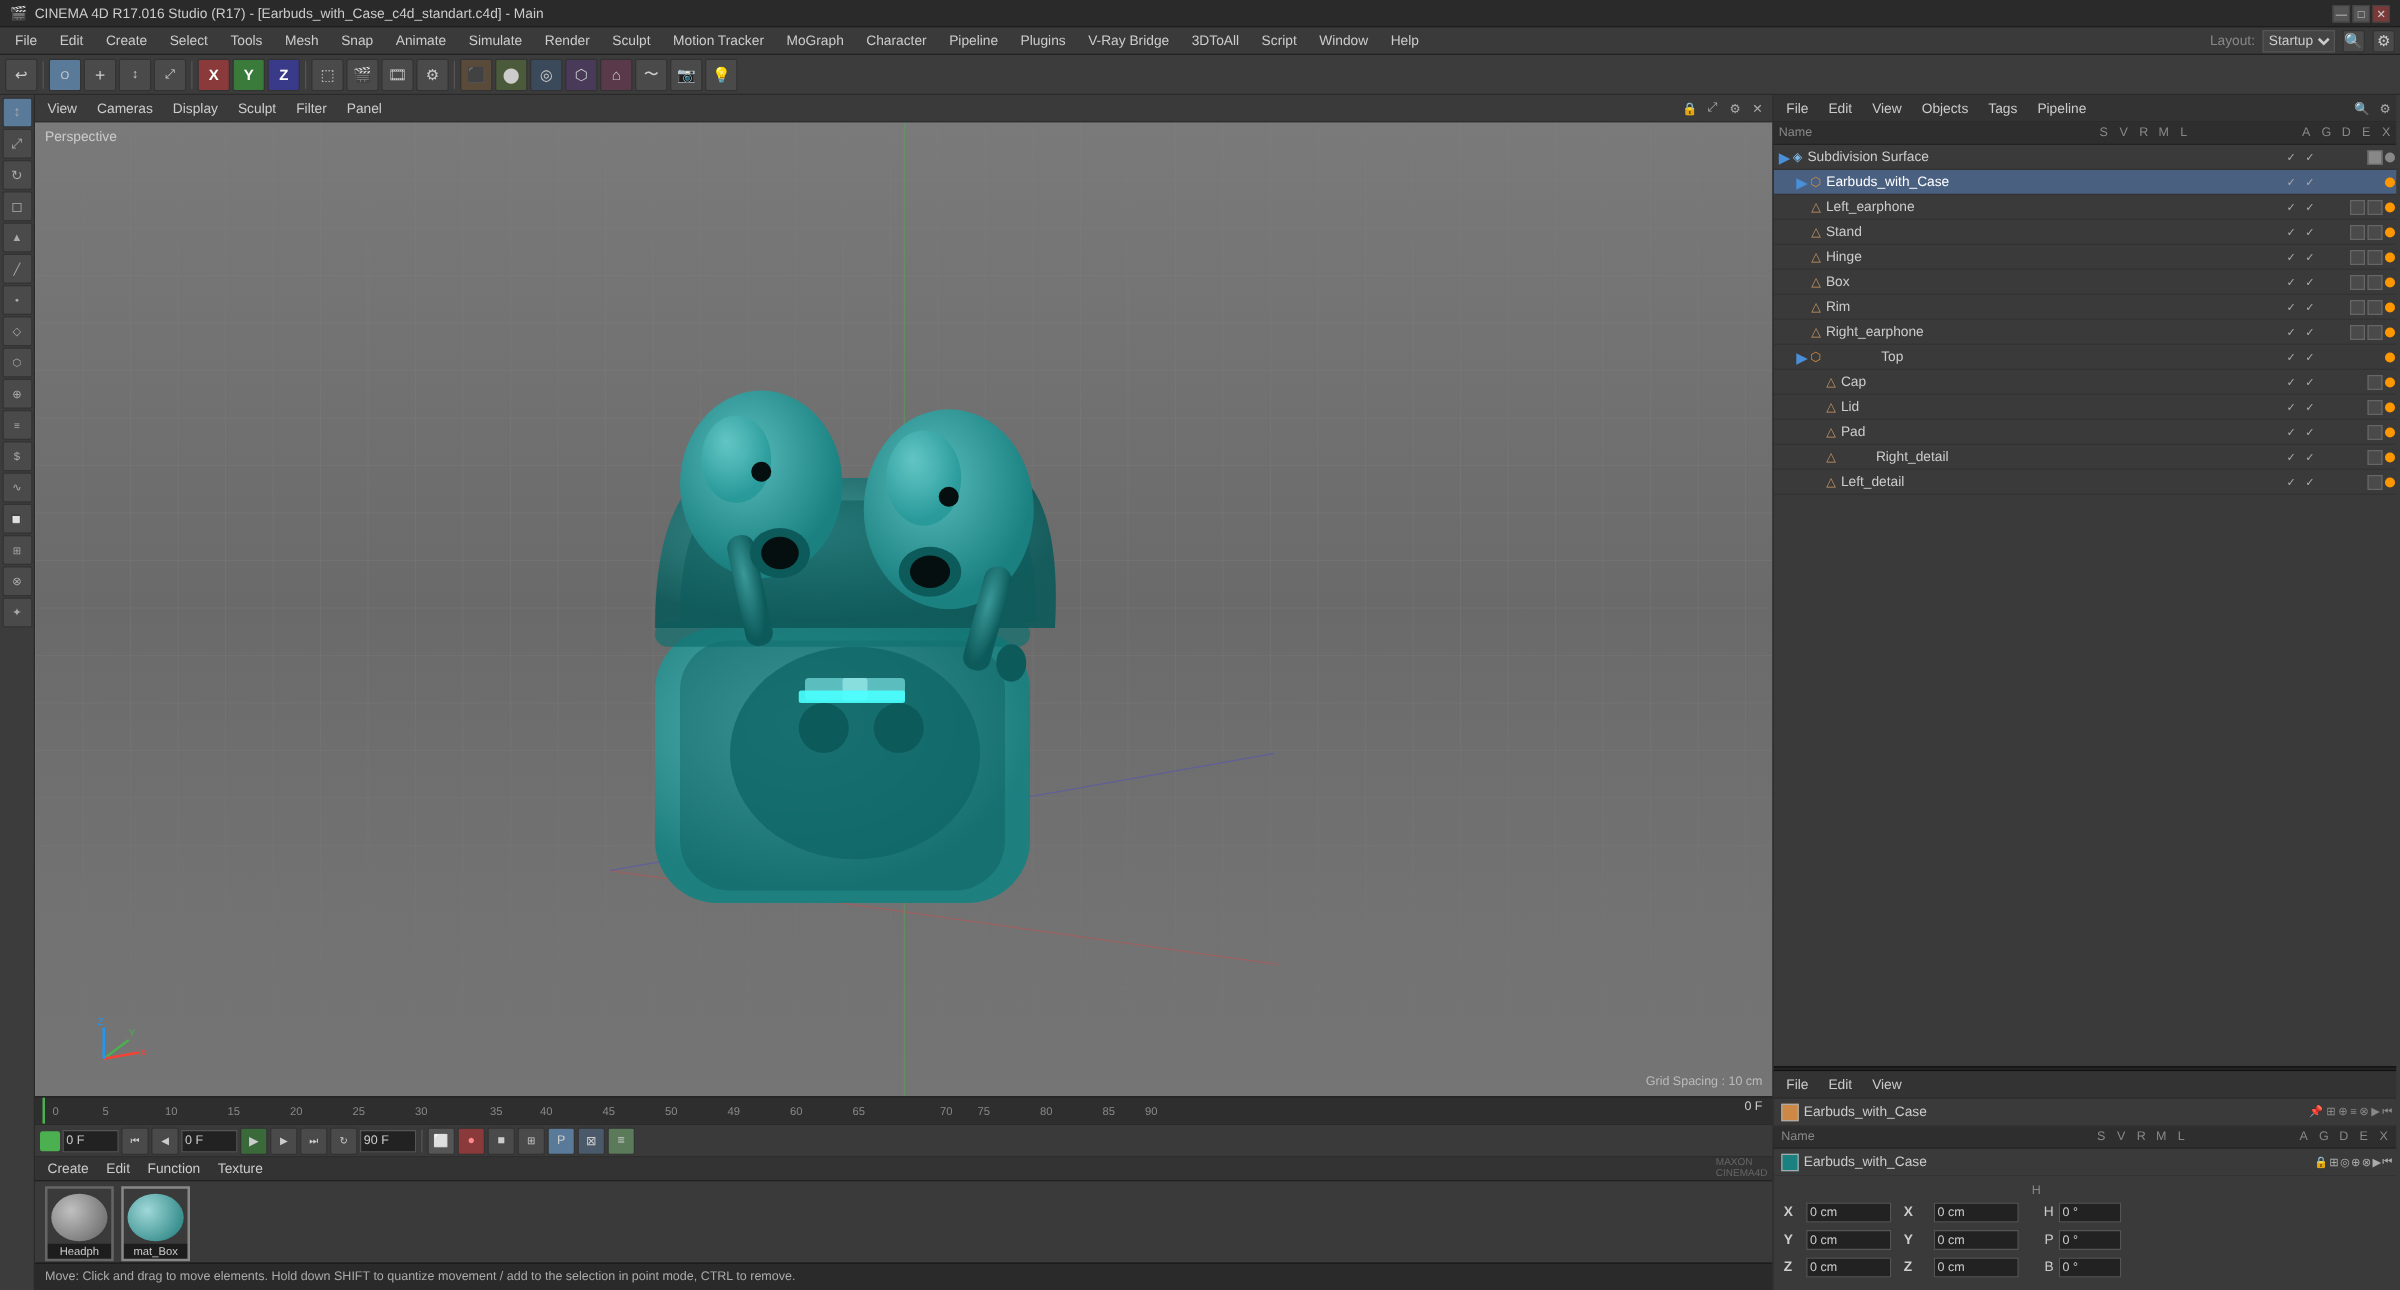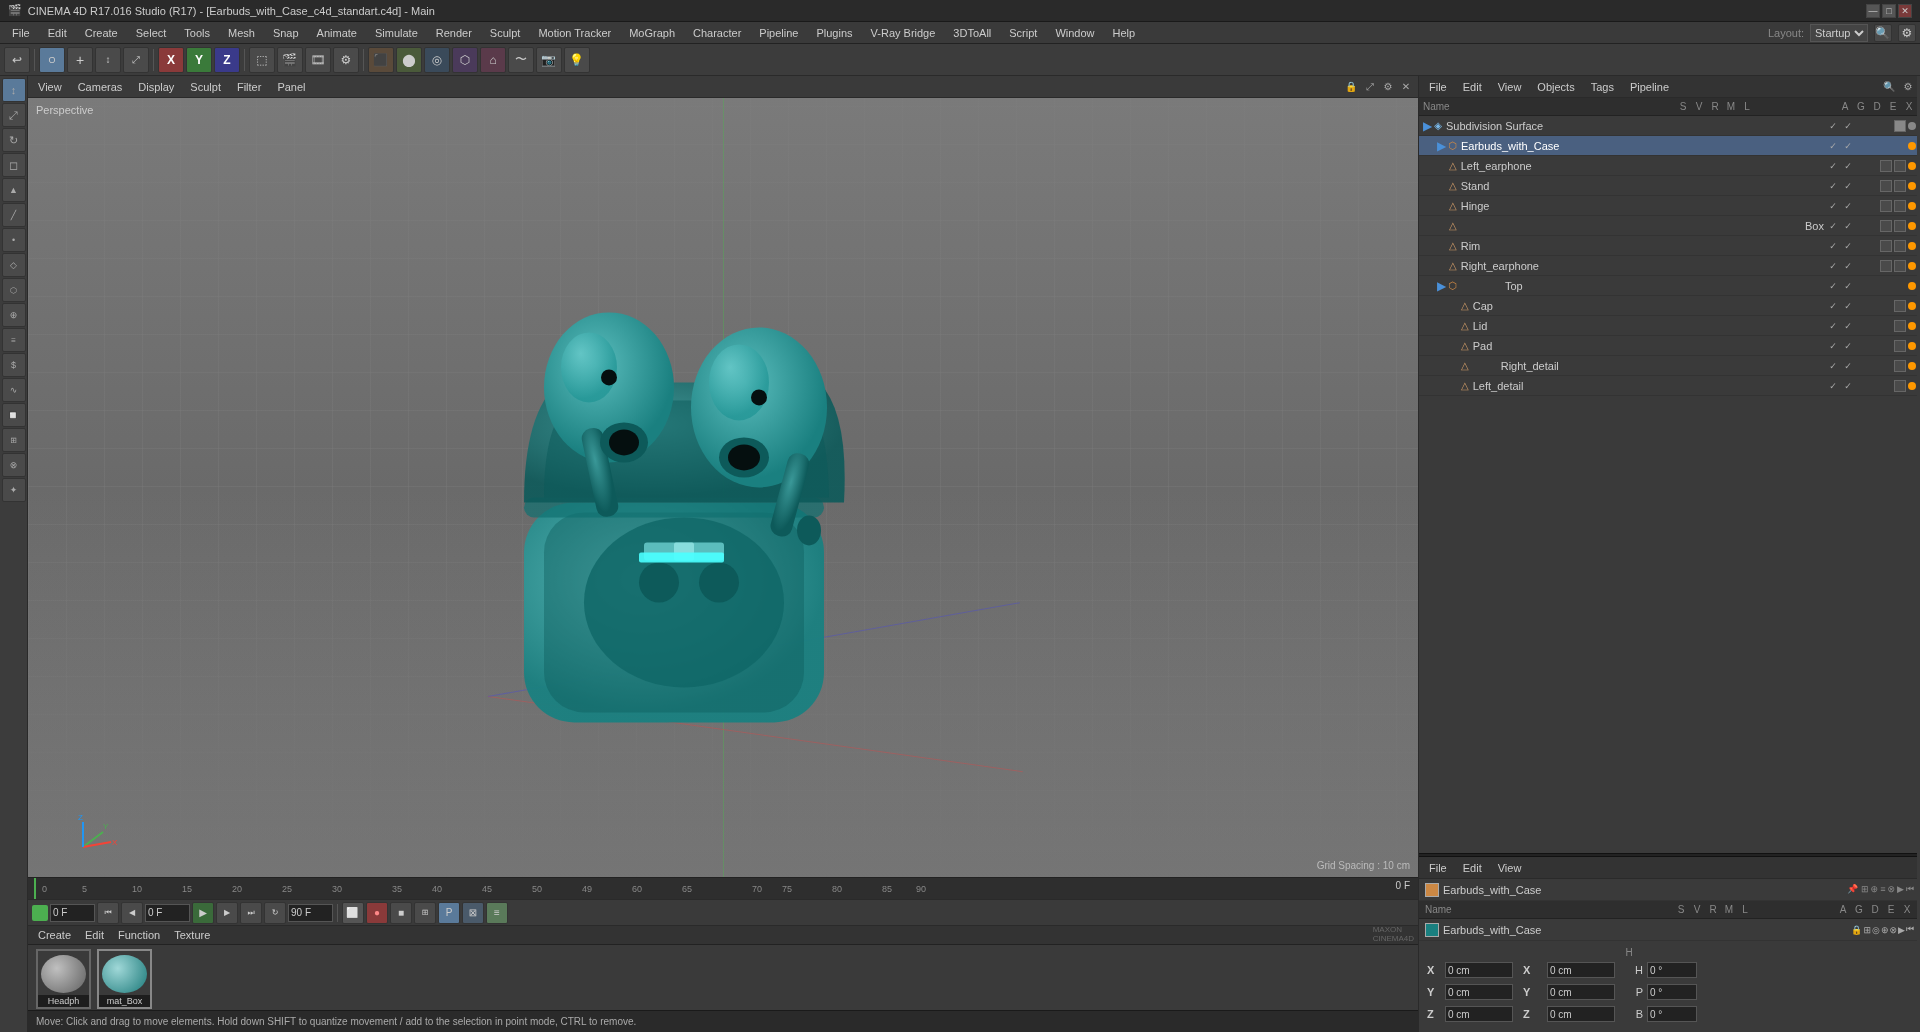--- a/index.html
+++ b/index.html
@@ -692,21 +692,21 @@
             <span style="width:12px; height:12px; background:#4a4a4a; display:inline-block; border:1px solid #666;"></span>
             <span style="width:12px; height:12px; background:#4a4a4a; display:inline-block; border:1px solid #666;"></span>
             <span style="width:8px; height:8px; border-radius:50%; background:#FF9800; display:inline-block;"></span>
           </span>
         </div>
       </div>
 
       <div class="om-row" style="height:20px; display:flex; align-items:center; padding:0 4px; gap:2px; border-bottom:1px solid #333; cursor:pointer;">
         <span style="width:24px;"></span>
         <span style="color:#cc9966; font-size:10px; margin-right:2px;">△</span>
-        <span style="flex:1; font-size:11px; color:#ccc;text-align:right;">Box</span>
+        <span style="flex:1; font-size:11px; color:#ccc;">Box</span>
         <div style="display:flex; gap:1px; margin-left:auto; align-items:center;">
           <span style="width:14px; height:14px; display:flex; align-items:center; justify-content:center; font-size:9px; color:#aaa;">✓</span>
           <span style="width:14px; height:14px; display:flex; align-items:center; justify-content:center; font-size:9px; color:#aaa;">✓</span>
           <span style="width:60px; display:flex; align-items:center; justify-content:flex-end; gap:2px;">
             <span style="width:12px; height:12px; background:#4a4a4a; display:inline-block; border:1px solid #666;"></span>
             <span style="width:12px; height:12px; background:#4a4a4a; display:inline-block; border:1px solid #666;"></span>
             <span style="width:8px; height:8px; border-radius:50%; background:#FF9800; display:inline-block;"></span>
           </span>
         </div>
       </div>

